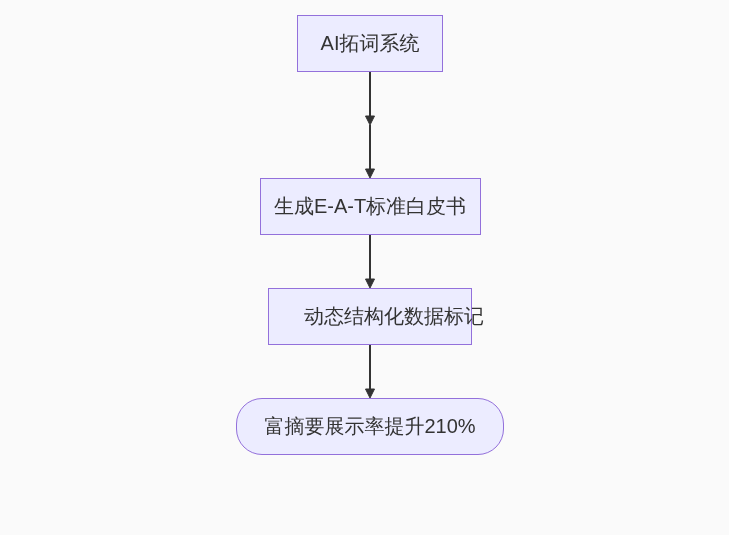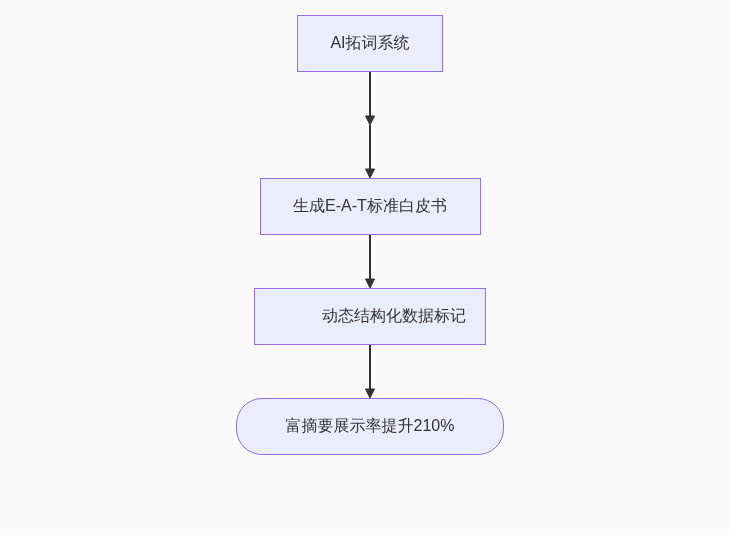--- a/index.html
+++ b/index.html
@@ -22,32 +22,32 @@
     display: flex;
     flex-direction: column;
     align-items: center;
   }
   .node {
     box-sizing: border-box;
     height: 57px;
     background: #ECECFF;
     border: 1px solid #9370DB;
     color: #333333;
-    font-size: 16px;
+    font-size: 20px;
     display: flex;
     align-items: center;
     justify-content: center;
     text-align: center;
     white-space: nowrap;
   }
   
   .node.n1 { width: 146px; }
   .node.n2 { width: 179px; }
   .node.n3 { width: 221px; }
-  .node.n4 { width: 232px; padding-left: 48px; }
+  .node.n4 { width: 204px; padding-left: 48px; }
   .node.n5 { width: 268px; border-radius: 26px; }
   .edge {
     width: 14px;
     height: 53px;
     display: block;
   }
   .edge line {
     stroke: #333333;
     stroke-width: 2;
   }

